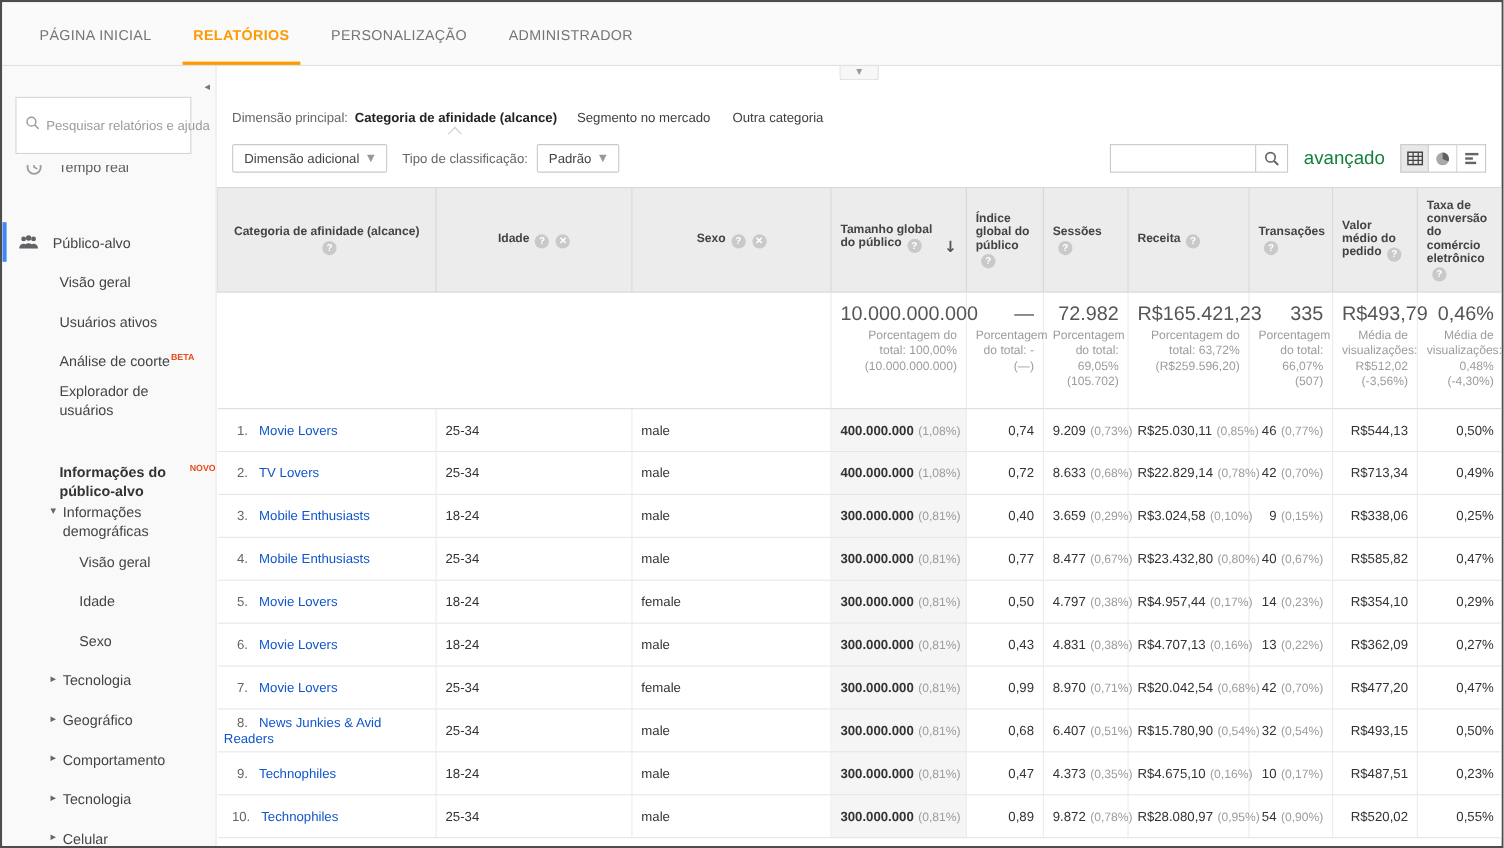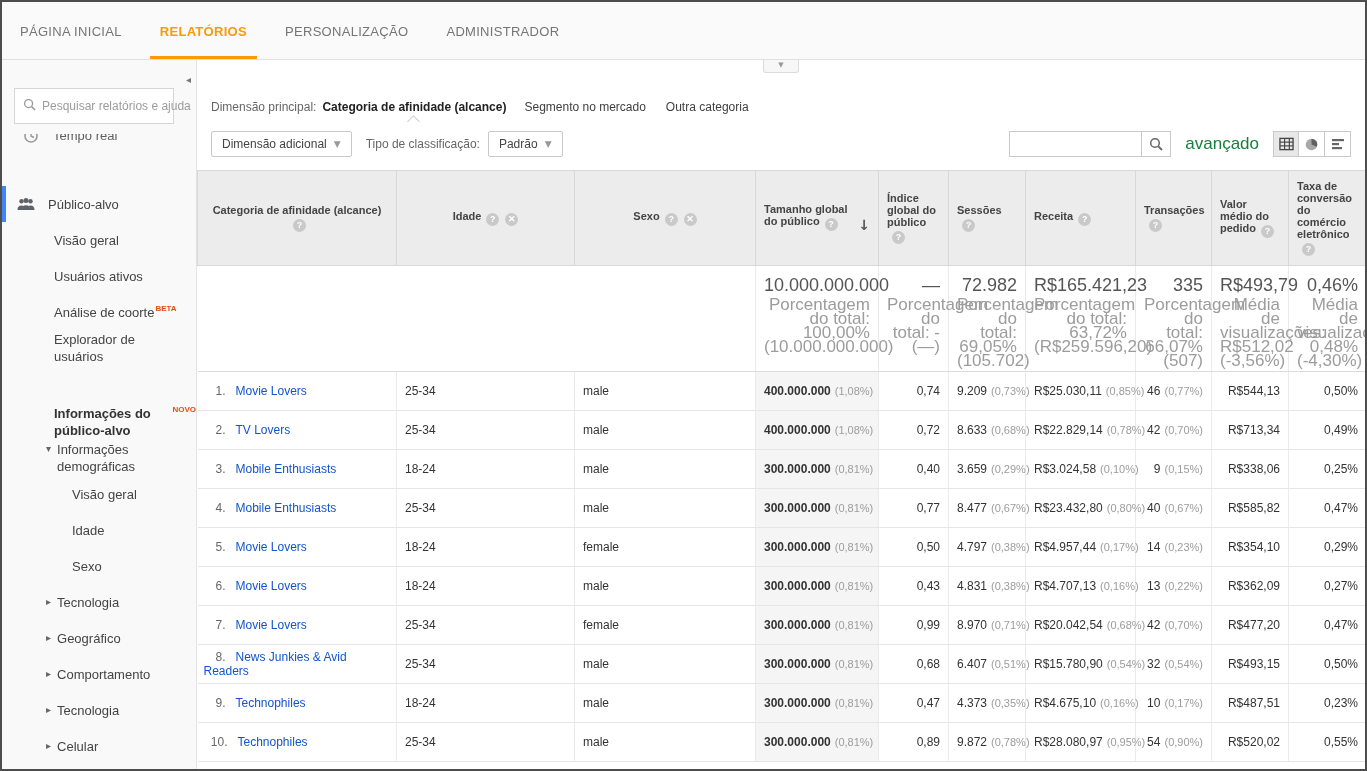--- a/index.html
+++ b/index.html
@@ -1,31 +1,31 @@
 <!DOCTYPE html>
 <html><head>
 <meta charset="utf-8">
 <style>
   * { box-sizing: border-box; margin: 0; padding: 0; }
   body { margin: 0; background: #fff; font-family: "Liberation Sans", sans-serif; }
   .window { width: 1367px; height: 771px; border: 2px solid #4d4d4d; background: #fff; position: relative; overflow: hidden; }
 
   
-  .topnav { height: 58px; background: #fafafa; border-bottom: 1px solid #e0e0e0; display: flex; align-items: stretch; padding-left: 8px; }
+  .topnav { height: 58px; background: #fafafa; border-bottom: 1px solid #e0e0e0; display: flex; align-items: stretch; padding-left: 24px; }
   .tab { display: flex; align-items: center; padding: 4px 10px 0; margin-right: 18px; font-size: 13px; color: #757575; letter-spacing: .3px; cursor: pointer; border-bottom: 3px solid transparent; }
   .tab.active { color: #f90; border-bottom-color: #f90; font-weight: bold; }
 
   
   .main { display: flex; height: 709px; }
   .sidebar { width: 195px; background: #f9f9f9; border-right: 1px solid #e3e3e3; position: relative; overflow: hidden; flex: none; }
   .content { flex: 1; background: #fff; position: relative; overflow: hidden; }
 
   
   .side-collapse { position: absolute; top: 14px; right: 5px; font-size: 10px; color: #777; font-family: "DejaVu Sans", sans-serif; cursor: pointer; }
-  .side-search { margin: 28px 22px 10px 12px; background: #fff; border: 1px solid #d5d5d5; height: 36px; display: flex; align-items: center; padding: 0 8px; }
+  .side-search { margin: 28px 22px 10px 12px; background: #fff; border: 1px solid #d5d5d5; height: 52px; display: flex; align-items: center; padding: 0 8px; }
   .side-search input { border: none; outline: none; flex: 1; font-size: 12px; color: #444; font-family: "Liberation Sans", sans-serif; background: transparent; margin-left: 6px; }
   .side-search input::placeholder { color: #9c9c9c; }
   .side-menu { margin-top: 8px; }
   .side-item { position: relative; display: flex; align-items: center; min-height: 36px; font-size: 13px; color: #444; cursor: pointer; }
   .side-item .side-inner { display: flex; align-items: flex-start; width: 100%; }
   .side-item.level1 .side-inner { padding-left: 15px; }
   .side-item.level2 .side-inner { padding-left: 52px; }
   .side-item.group .side-inner { padding-left: 44px; }
   .side-item.level3 .side-inner { padding-left: 70px; }
   .side-item.bold { font-weight: bold; color: #333; margin-top: 38px; }
@@ -61,21 +61,21 @@
   table.report { border-collapse: collapse; table-layout: fixed; width: 100%; margin-top: 12px; }
   th { background: #ececec; border: 1px solid #d8d8d8; font-size: 11px; color: #444; font-weight: bold; height: 95px; padding: 0 8px; vertical-align: middle; cursor: pointer; }
   th.th-dim { text-align: center; }
   th.th-metric { text-align: left; }
   .help-ic { display: inline-block; width: 13px; height: 13px; border-radius: 50%; background: #c9c9c9; color: #fff; font-size: 9px; line-height: 13px; text-align: center; margin-left: 5px; vertical-align: -2px; font-weight: bold; cursor: pointer; }
   .close-ic { display: inline-block; width: 13px; height: 13px; border-radius: 50%; background: #c9c9c9; color: #fff; font-size: 9px; line-height: 13px; text-align: center; margin-left: 6px; vertical-align: -2px; font-weight: bold; cursor: pointer; }
   .sort-arrow { float: right; color: #555; font-size: 14px; margin-top: 14px; font-family: "DejaVu Sans", sans-serif; }
   td { border-right: 1px solid #ebebeb; border-bottom: 1px solid #e6e6e6; font-size: 12px; color: #333; padding: 0 8px; background: #fff; }
   tr.summary td { height: 106px; vertical-align: top; padding-top: 9px; text-align: right; border-bottom: 1px solid #dcdcdc; }
   .sum-val { font-size: 18px; color: #555; line-height: 20px; }
-  .sum-sub { font-size: 17px; color: #9c9c9c; margin-top: 3px; line-height: 14px; }
+  .sum-sub { font-size: 11px; color: #9c9c9c; margin-top: 3px; line-height: 14px; }
   tr.data-row td { height: 39px; }
   td.c-num { text-align: right; white-space: nowrap; }
   td.c-sorted { background: #f5f5f5; }
   .pct { color: #9c9c9c; font-size: 11px; margin-left: 4px; text-align: center; }
   .rank { display: inline-block; width: 22px; text-align: right; color: #666; margin-right: 10px; }
   .rowlink { color: #15c; text-decoration: none; cursor: pointer; }
   .size-val { font-weight: bold; }
 </style>
 </head>
 <body>

